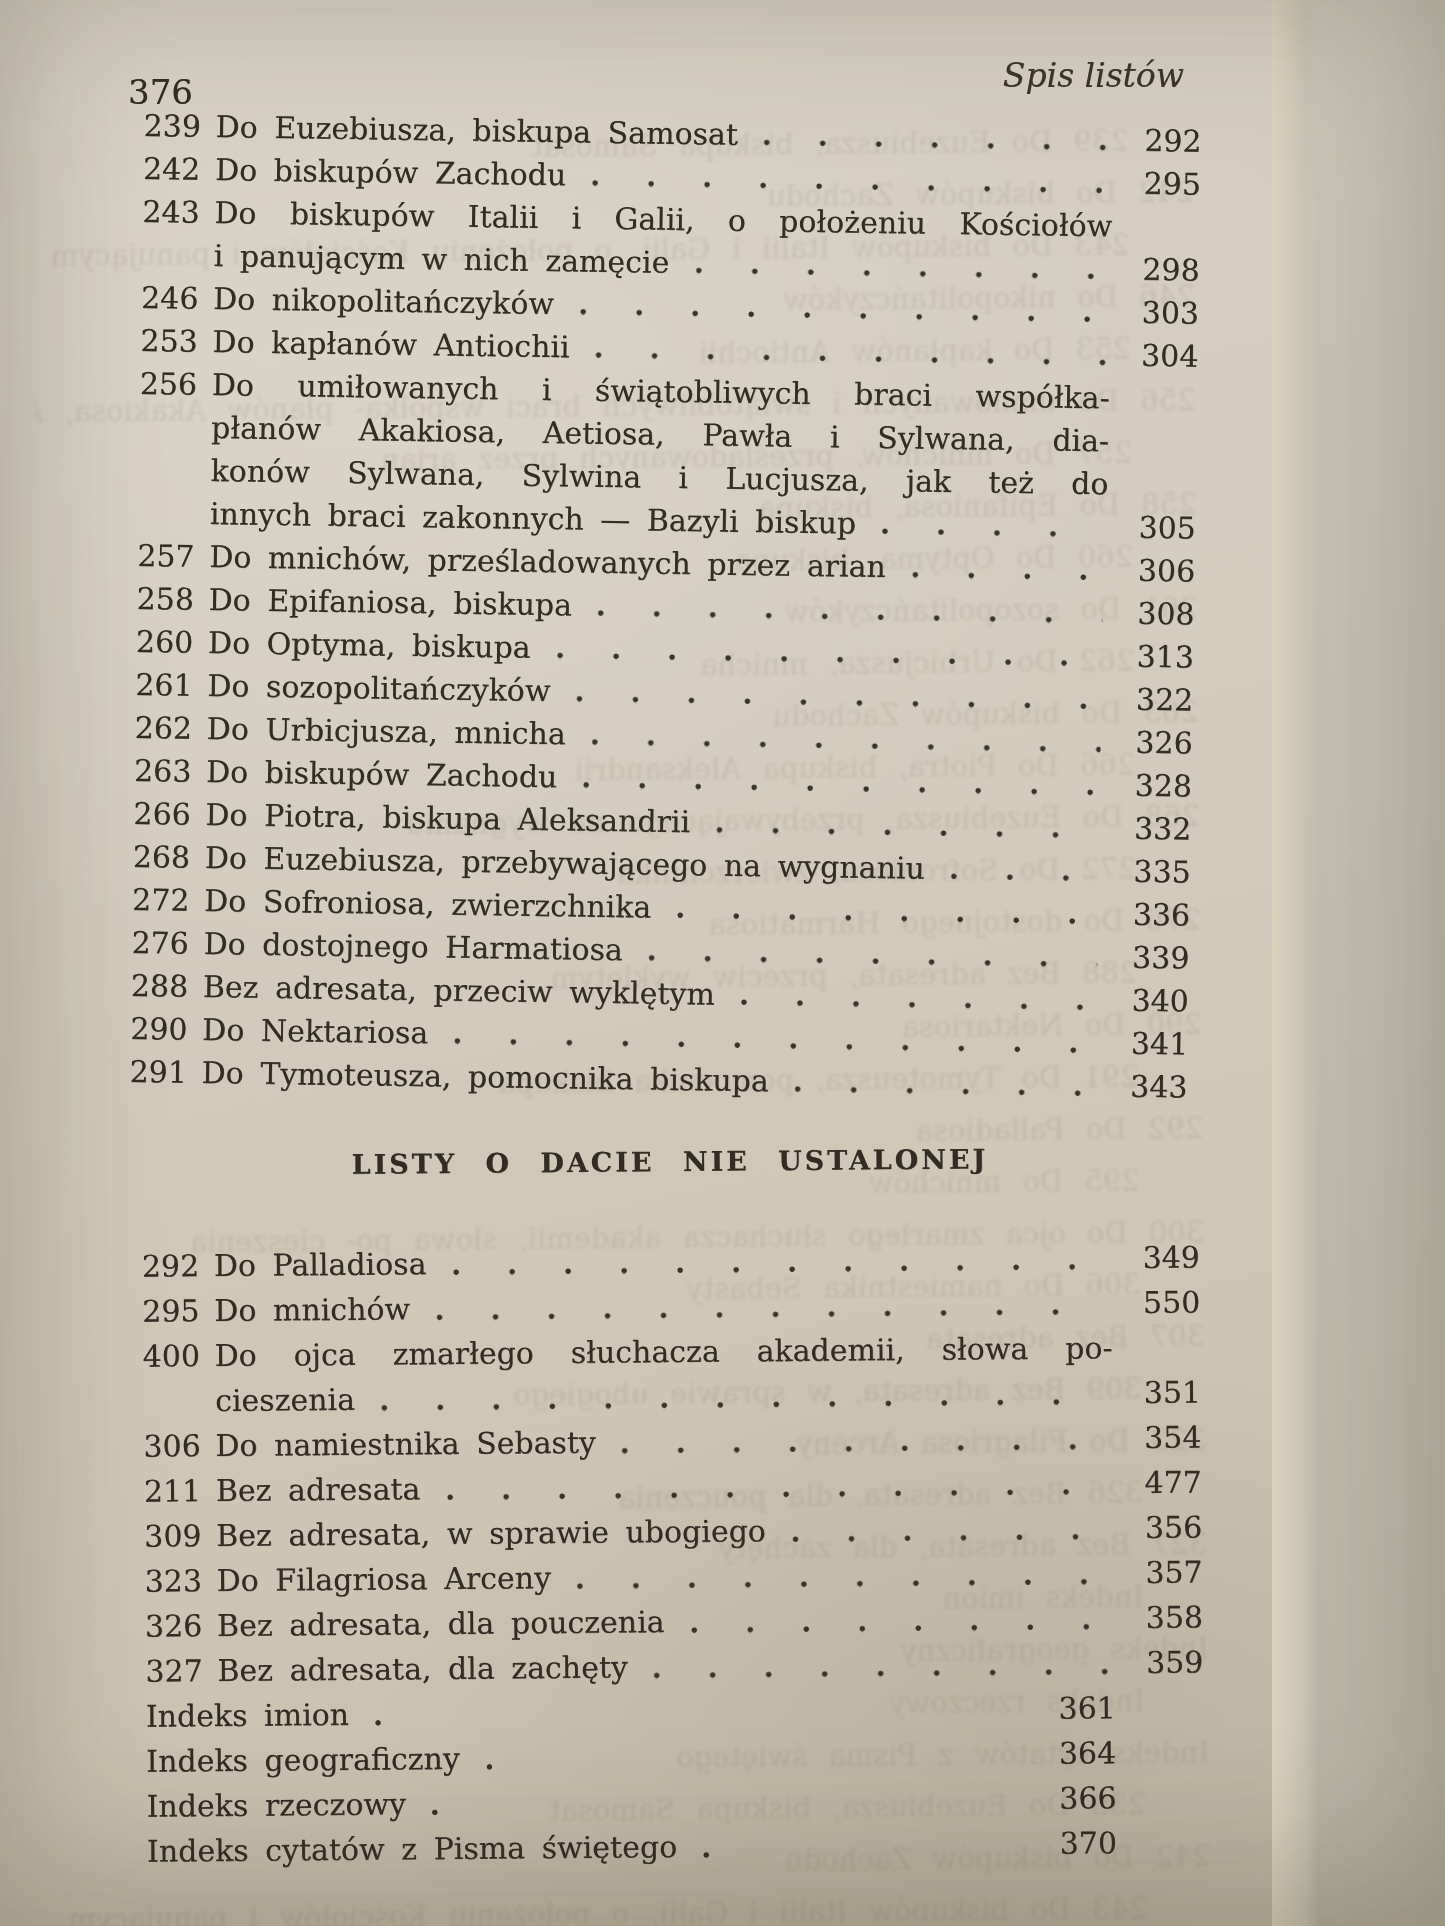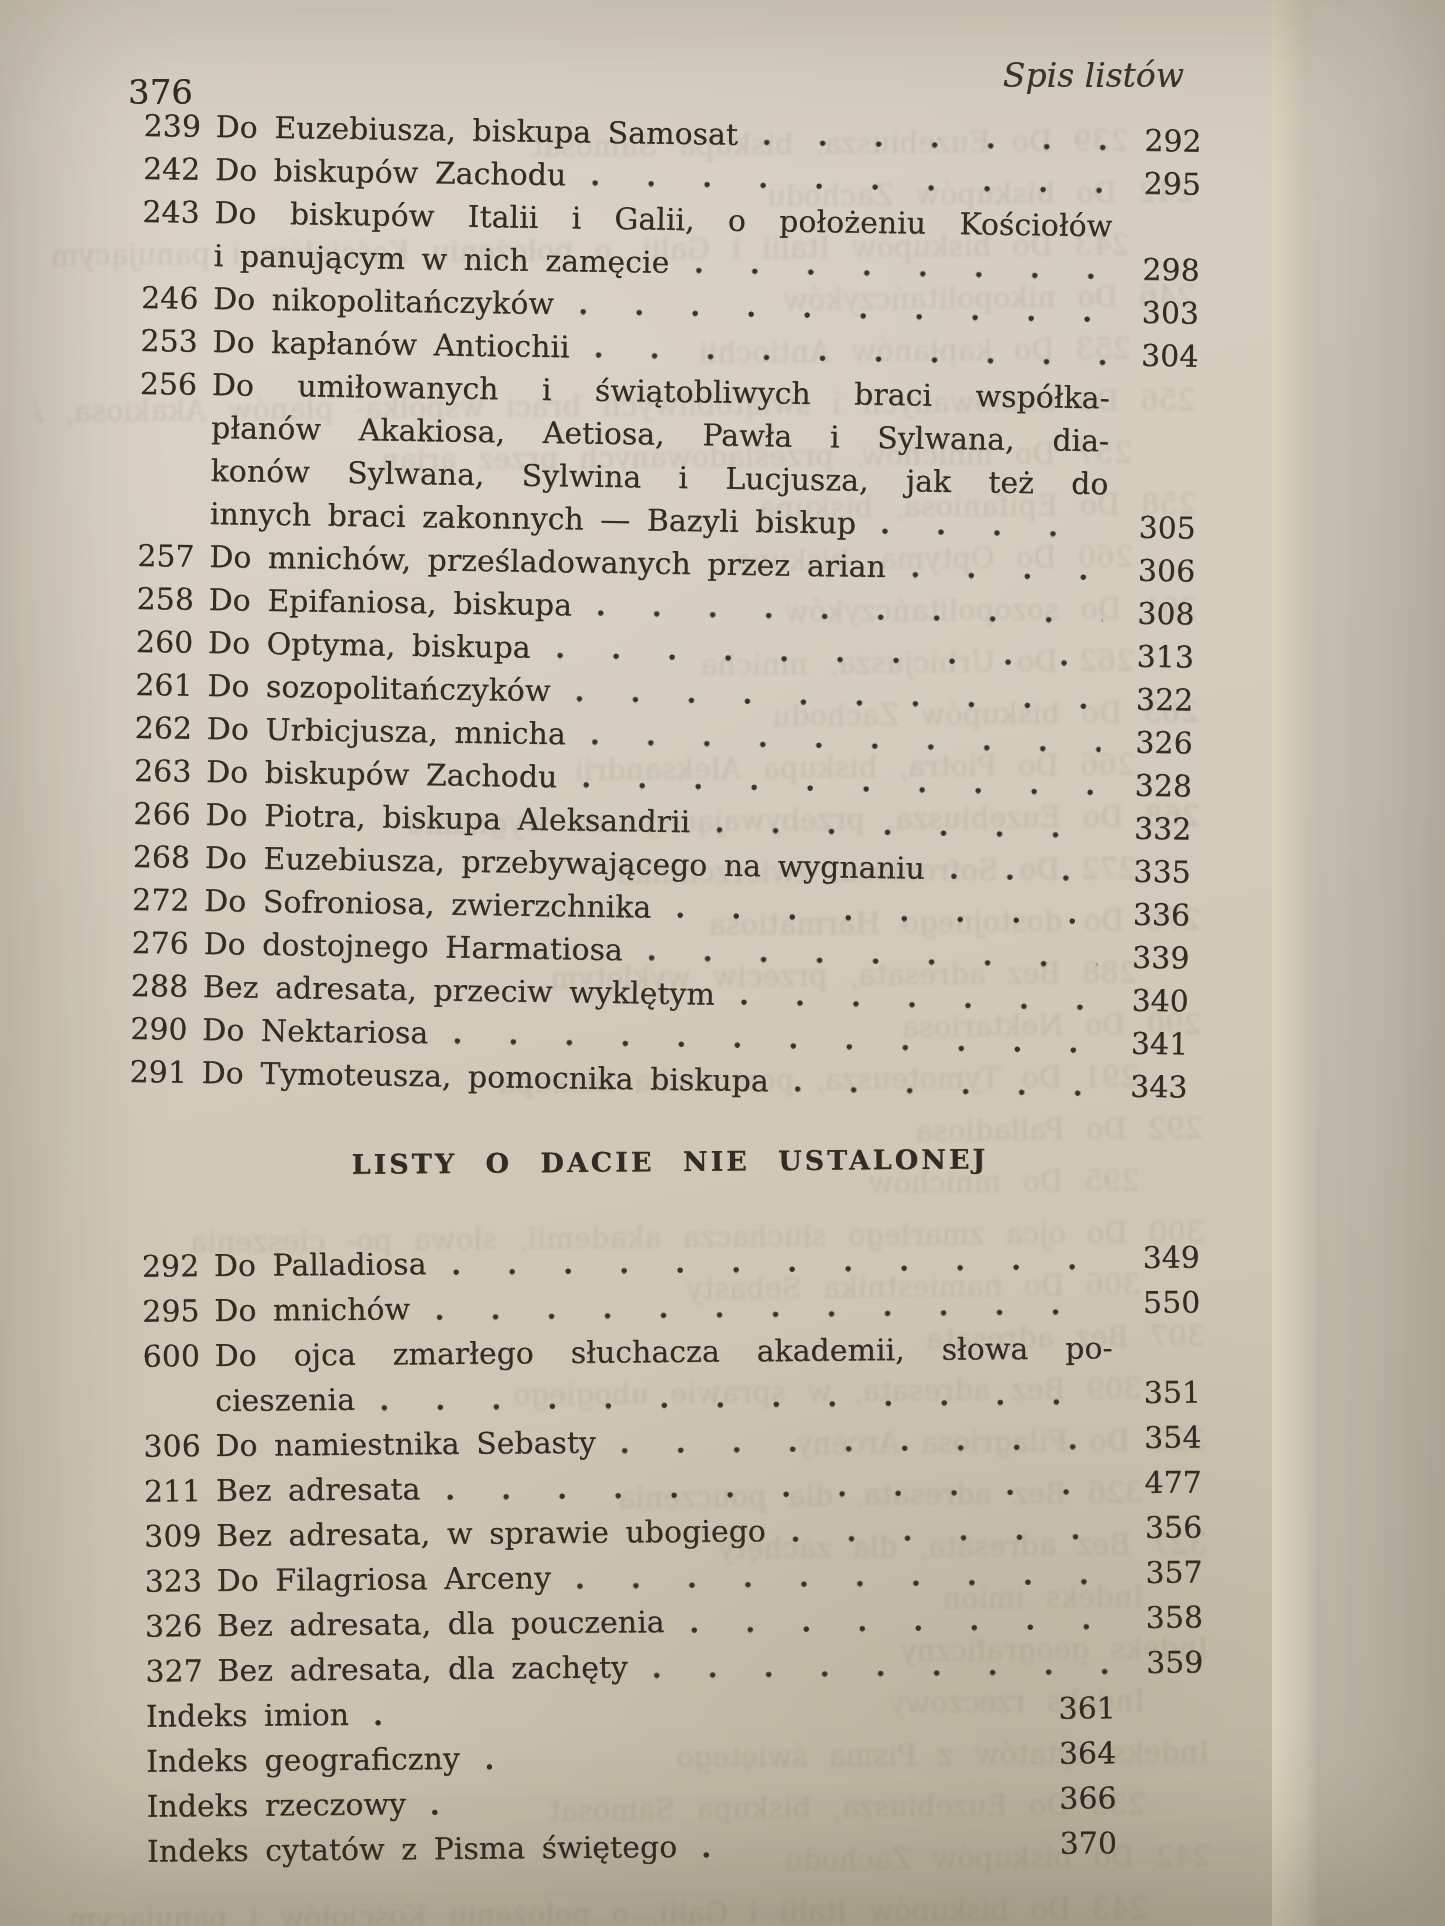--- a/index.html
+++ b/index.html
@@ -340,21 +340,21 @@
     <span class="etext">
                 <div class="line last">
                   <span class="t">Do mnichów</span>
                   <span class="dots"></span>
                 </div>
               </span>
     <span class="epage">550</span>
   </div>
 
   <div class="entry">
-    <span class="enum">600</span>
+    <span class="enum">400</span>
     <span class="etext">
                 <div class="line mid">Do ojca zmarłego słuchacza akademii, słowa po-</div>
                 <div class="line last">
                   <span class="t">cieszenia</span>
                   <span class="dots"></span>
                 </div>
               </span>
     <span class="epage">351</span>
   </div>
 

